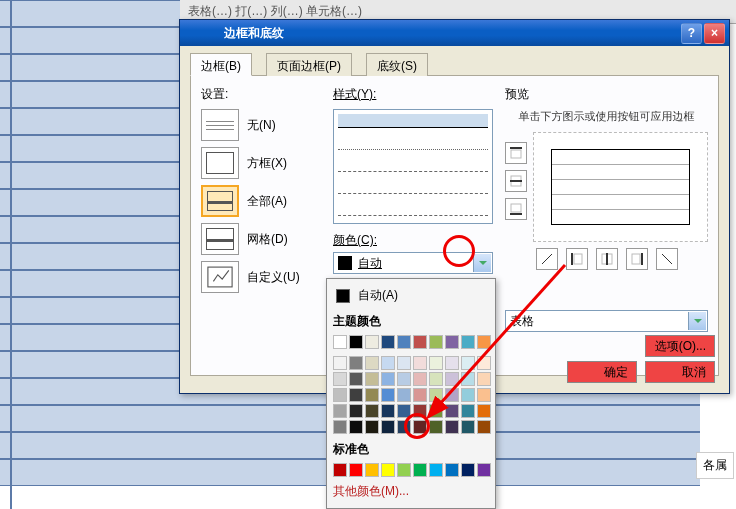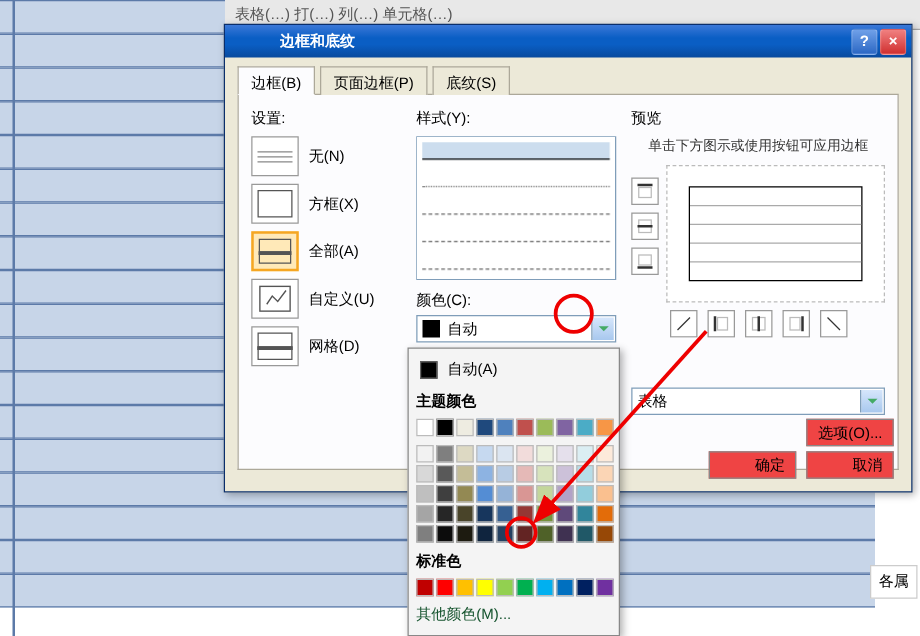--- a/index.html
+++ b/index.html
@@ -18,41 +18,41 @@
 
 .titlebar { height: 26px; background: linear-gradient(to bottom, #3b78d8, #0a5ec4 40%, #0a5ec4 60%, #084a9e); color: #fff; display: flex; align-items: center; padding: 0 4px 0 8px; font-weight: bold; }
 .titlebar .title-text { flex: 1; margin-left: 36px; }
 .titlebar .win-btn { width: 21px; height: 21px; margin-left: 2px; background: linear-gradient(to bottom,#6fa0e8,#2c68c4); border:1px solid #fff3; border-radius:3px; display:flex; align-items:center; justify-content:center; color:#fff; font-weight:bold; cursor:pointer; }
 .titlebar .win-close { background: linear-gradient(to bottom,#f08080,#d03030); }
 
 .dlg-body { padding: 6px 10px 10px 10px; position:relative; height: calc(100% - 26px); }
 
 
 .tab-row { display:flex; border-bottom:1px solid #aca899; height:24px; }
-.tab { padding: 4px 10px; border:1px solid #aca899; border-bottom:none; background:#ece9d8; margin-right:4px; position:relative; top:1px; cursor:pointer; }
+.tab { padding: 4px 10px; border:1px solid #aca899; border-bottom:none; background:#ece9d8; margin-right:14px; position:relative; top:1px; cursor:pointer; }
 .tab.active { background:#fcfcfe; border-bottom:1px solid #fcfcfe; }
 
 .tab-content { background:#fcfcfe; border:1px solid #aca899; border-top:none; height: 300px; padding:10px; display:flex; gap:12px; position:relative; }
 
 
 .col-settings { width: 120px; }
 .section-label { margin-bottom:6px; }
 .setting-item { display:flex; align-items:center; margin:6px 0; cursor:pointer; }
 .setting-item .icon-box { width:38px; height:32px; border:1px solid #999; background:#fff; margin-right:8px; display:flex; flex-direction:column; align-items:center; justify-content:center; gap:3px; padding:4px; }
 .setting-item.sel .icon-box { border:2px solid #f5a623; background:#ffe9b8; }
 .icon-box .hline { height:1px; width:100%; background:#888; }
 .icon-box.boxed { position:relative; }
 .icon-box.boxed::after { content:""; position:absolute; inset:4px; border:1.5px solid #555; }
 .icon-box.grid::before { content:""; position:absolute; inset:4px; border:1.5px solid #555; }
 .icon-box.grid::after { content:""; position:absolute; left:4px; right:4px; top:50%; height:1px; background:#555; }
 .icon-box.cust { position:relative; }
 .icon-box.cust svg { width:28px; height:24px; }
 
 
-.col-style { width: 160px; }
+.col-style { width: 160px; text-decoration: underline; }
 .style-list { width:100%; height:115px; border:1px solid #7f9db9; background:#fff; overflow-y:scroll; padding:4px; }
 .style-list .ln { height:14px; border-bottom:1px solid #000; margin-bottom:8px; }
 .style-list .ln.sel { background:#cde; }
 .style-list .dash { border-bottom:1px dashed #666; }
 .style-list .dot { border-bottom:1px dotted #666; }
 .color-label { margin-top:8px; }
 .dropdown { width:100%; height:22px; border:1px solid #7f9db9; background:#fff; display:flex; align-items:center; padding:0 4px; margin-top:3px; cursor:pointer; position:relative; }
 .dropdown .swatch { width:14px; height:14px; background:#000; margin-right:6px; }
 .dropdown .dd-arrow { position:absolute; right:1px; top:1px; bottom:1px; width:18px; background:linear-gradient(to bottom,#d6e6fb,#a8c8ee); border-left:1px solid #7f9db9; display:flex; align-items:center; justify-content:center; }
 .dropdown .dd-arrow::after { content:""; border:4px solid transparent; border-top-color:#4a6; margin-top:3px;}
@@ -77,21 +77,21 @@
 .dlg-btn { min-width:70px; height:22px; background:#ef4444; border:1px solid #888; cursor:pointer; padding:0 8px;text-align:right; }
 .opt-btn { position:absolute; right:14px; bottom:36px; }
 
 
 .color-popup { position:absolute; left:326px; top:278px; width:170px; background:#f4f4f4; border:1px solid #888; box-shadow:2px 2px 6px rgba(0,0,0,0.3); z-index:30; padding:4px; }
 .cp-auto { display:flex; align-items:center; padding:3px 4px; border:1px solid transparent; cursor:pointer; }
 .cp-auto .sw { width:14px; height:14px; background:#000; border:1px solid #666; margin-right:8px; }
 .cp-section { font-weight:bold; padding:3px 2px; margin-top:2px; }
 .cp-grid { display:grid; grid-template-columns: repeat(10, 14px); gap:2px; padding:2px; }
 .cp-cell { width:14px; height:14px; border:1px solid #bbb; cursor:pointer; }
-.cp-more { padding:4px 2px; cursor:pointer; color:#14532d; }
+.cp-more { padding:4px 2px; cursor:pointer; color:#b91c1c; }
 
 
 .anno-circle { position:absolute; border:3px solid #e00; border-radius:50%; z-index:50; pointer-events:none; }
 .anno-arrow { position:absolute; z-index:50; pointer-events:none; }
 
 
 .corner-label { position:absolute; right:2px; bottom:30px; background:#fff; border:1px solid #ccc; padding:4px 6px; z-index:4; }
 </style>
 </head>
 <body>
@@ -145,31 +145,31 @@
         </div>
         <div class="setting-item">
           <div class="icon-box boxed"></div>
           <span>方框(X)</span>
         </div>
         <div class="setting-item sel">
           <div class="icon-box boxed grid"></div>
           <span>全部(A)</span>
         </div>
         <div class="setting-item">
+          <div class="icon-box boxed grid"></div>
+          <span>网格(D)</span>
+        </div>
+        <div class="setting-item">
           <div class="icon-box cust">
               <svg viewBox="0 0 24 20">
                 <rect x="1" y="1" width="22" height="18" fill="none" stroke="#555"></rect>
                 <path d="M6 14 L10 8 L14 12 L20 4" fill="none" stroke="#555"></path>
               </svg>
             </div>
           <span>自定义(U)</span>
-        </div>
-        <div class="setting-item">
-          <div class="icon-box boxed grid"></div>
-          <span>网格(D)</span>
         </div>
       </div>
 
       <div class="col-style">
         <div class="section-label">样式(Y):</div>
         <div class="style-list">
           <div class="ln sel"></div>
           <div class="ln dot"></div>
           <div class="ln dash"></div>
           <div class="ln dash"></div>

